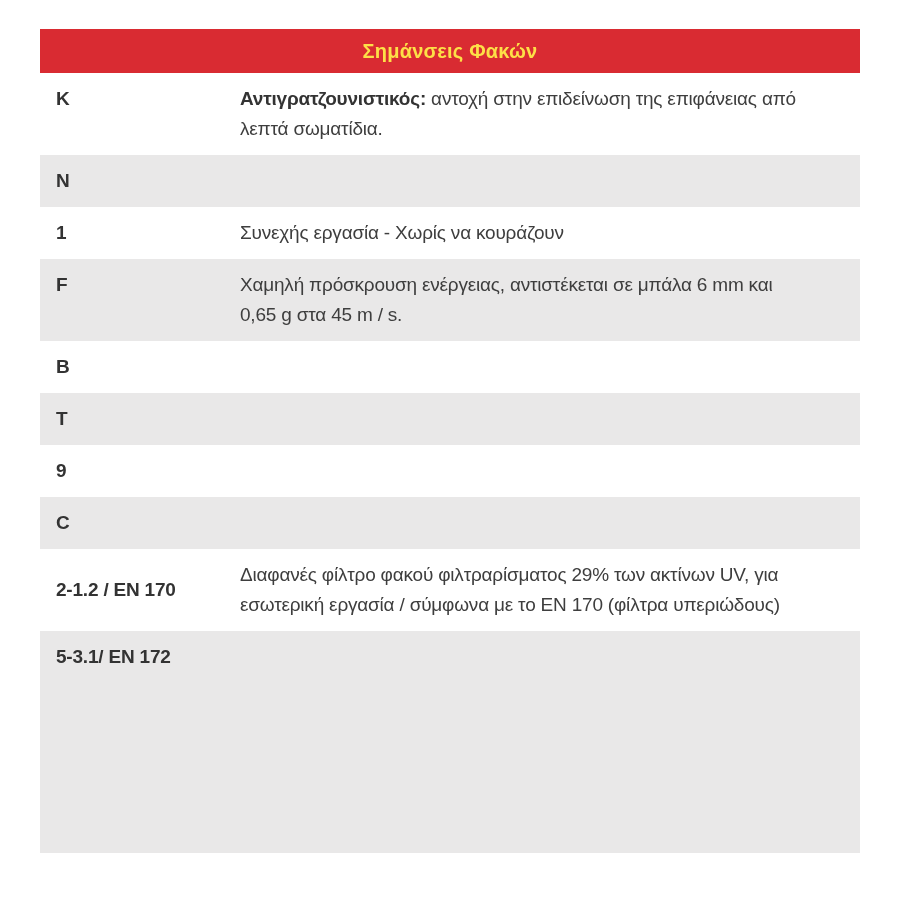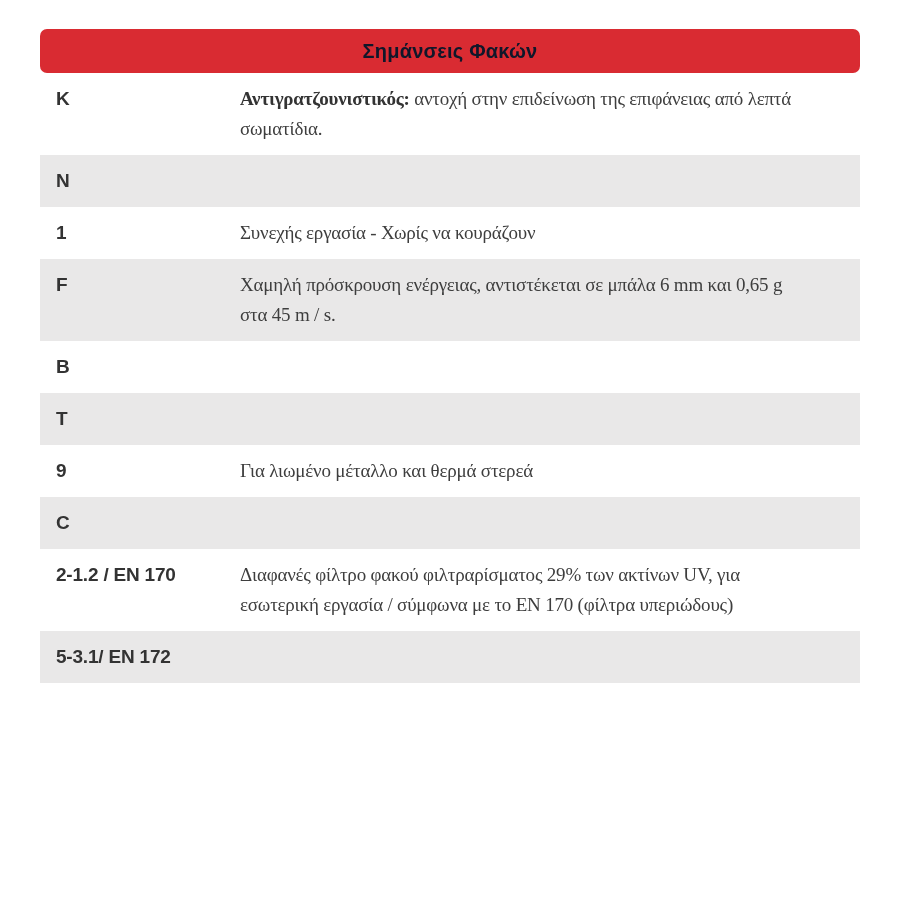--- a/index.html
+++ b/index.html
@@ -44,31 +44,30 @@
     padding-left: 16px;
     font-weight: bold;
     color: #333333;
     letter-spacing: -0.2px;
     white-space: nowrap;
   }
   .row .desc {
     flex: 1 1 auto;
     padding-right: 55px;
     letter-spacing: -0.2px;
-    font-family: Liberation Serif, serif;
   }
   .row .desc .lead { font-weight: bold; color: #333333; }
   .row .desc .body-text { white-space: pre-line; }
 </style>
 </head>
 <body>
 
 <div class="page">
   <div class="lens-table">
-    <div class="table-header" style="background: rgb(217, 43, 50); color: #0f172a; border-radius: 7px;">
+    <div class="table-header" style="background: rgb(217, 43, 50); color: #fde047;">
       <span>Σημάνσεις Φακών</span>
     </div>
     <div id="rows-container">
   <div class="row" style="color: rgb(62, 62, 62);">
     <div class="code">K</div>
     <div class="desc">
       <span class="body-text"><b class="lead">Αντιγρατζουνιστικός:</b><span> αντοχή στην επιδείνωση της επιφάνειας από λεπτά σωματίδια.</span></span>
     </div>
   </div>
 
@@ -93,35 +92,32 @@
   <div class="row" style="color: rgb(62, 62, 62);">
     <div class="code">B</div>
   </div>
 
   <div class="row shaded" style="background: rgb(233, 232, 232); color: rgb(62, 62, 62);">
     <div class="code">T</div>
   </div>
 
   <div class="row" style="color: rgb(62, 62, 62);">
     <div class="code">9</div>
-    <div class="desc">
-      <span class="body-text"><b class="lead"></b><span>Για λιωμένο μέταλλο και θερμά στερεά</span></span>
-    </div>
   </div>
 
   <div class="row shaded" style="background: rgb(233, 232, 232); color: rgb(62, 62, 62);">
     <div class="code">C</div>
   </div>
 
-  <div class="row" style="color: rgb(62, 62, 62);">
+  <div class="row" style="color: rgb(62, 62, 62); align-items: center;">
     <div class="code">2-1.2 / EN 170</div>
     <div class="desc">
       <span class="body-text"><b class="lead"></b><span>Διαφανές φίλτρο φακού φιλτραρίσματος 29% των ακτίνων UV, για εσωτερική εργασία / σύμφωνα με το EN 170 (φίλτρα υπεριώδους)</span></span>
     </div>
   </div>
 
-  <div class="row shaded" style="background: rgb(233, 232, 232); color: rgb(62, 62, 62);">
+  <div class="row shaded" style="background: rgb(233, 232, 232); color: rgb(62, 62, 62); flex-direction: column;">
     <div class="code">5-3.1/ EN 172</div>
   </div>
 </div>
   </div>
 
 </div>
 
 </body></html>

